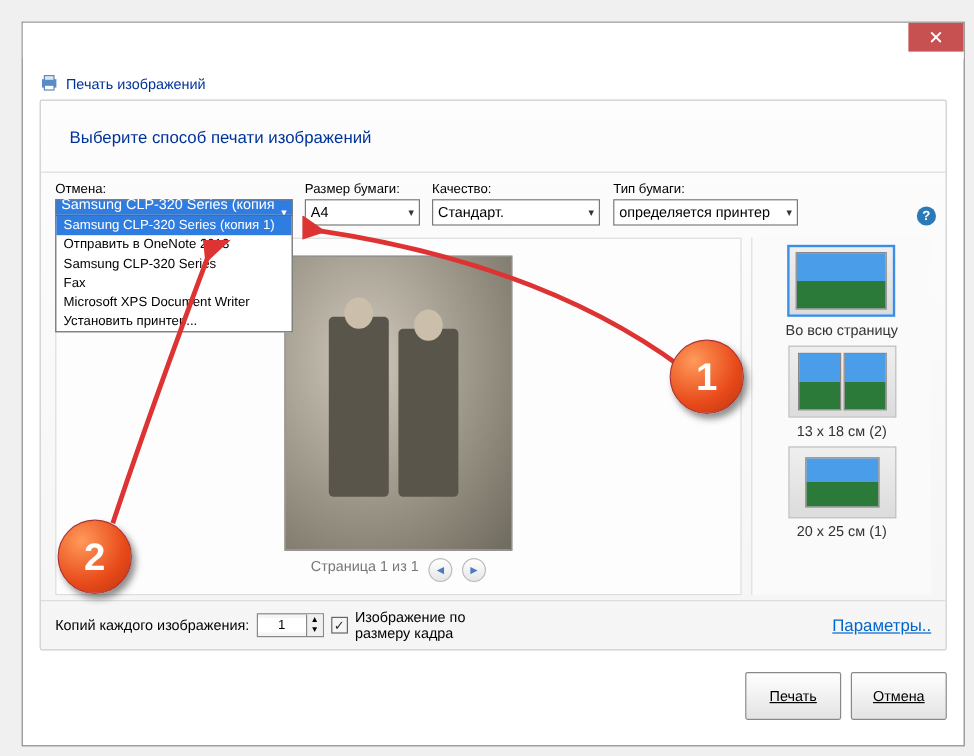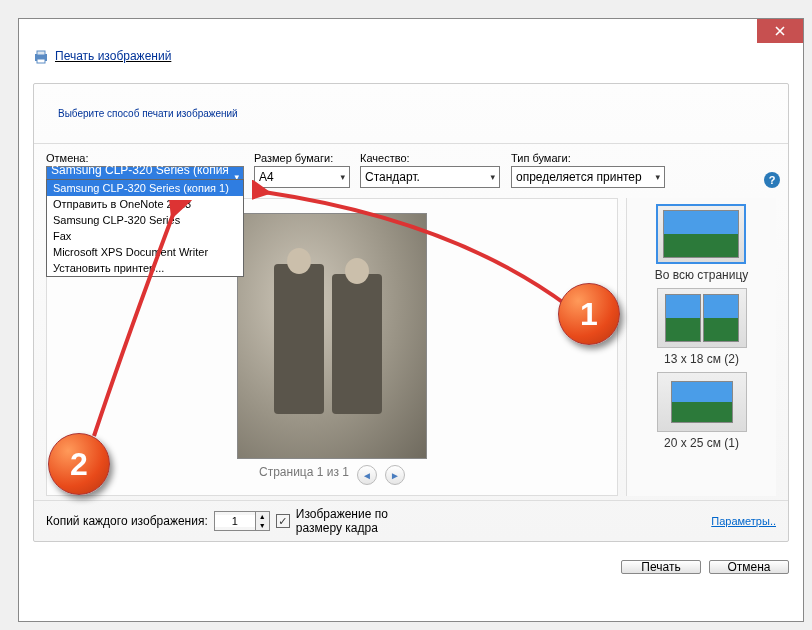--- a/index.html
+++ b/index.html
@@ -4,27 +4,27 @@
 <style>
 * { box-sizing: border-box; margin: 0; padding: 0; font-family: "Segoe UI", Tahoma, sans-serif; font-size: 12px; }
 body { background: #f0f0f0; width: 812px; height: 630px; position: relative; }
 
 .outer-frame { position: absolute; top: 18px; left: 18px; right: 8px; bottom: 8px; background: #fff; border: 1px solid #888; }
 
 .titlebar { height: 30px; background: #fff; display: flex; align-items: center; justify-content: flex-end; }
 .close-btn { width: 46px; height: 24px; background: #c75050; color: #fff; display: flex; align-items: center; justify-content: center; font-size: 14px; font-family: Arial; margin-right: 0; margin-top: -6px; }
 .close-btn svg { width: 10px; height: 10px; }
 
-.header-row { padding: 0 14px; display: flex; align-items: flex-start; gap: 6px; height: 28px; text-decoration: underline; }
+.header-row { padding: 0 14px; display: flex; align-items: flex-end; gap: 6px; height: 28px; }
 .header-row .printer-icon { width: 16px; height: 16px; }
 .header-title { color: #003399; font-size: 12px; }
 
 .main-panel { margin: 6px 14px 10px 14px; border: 1px solid #ccc; border-radius: 2px; background: linear-gradient(#fdfdfd,#f5f5f5); position: relative; }
 
-.instruction-bar { height: 60px; display: flex; align-items: center; padding-left: 24px; color: #003399; font-size: 10px; border-bottom: 1px solid #ddd; }
+.instruction-bar { height: 60px; display: flex; align-items: center; padding-left: 24px; color: #003399; font-size: 14px; border-bottom: 1px solid #ddd; }
 
 .controls-row { display: flex; align-items: flex-start; padding: 8px 12px 4px 12px; gap: 10px; position: relative; }
 .ctrl-group { display: flex; flex-direction: column; gap: 2px; }
 .ctrl-label { font-size: 11px; color: #000; }
 .combo { height: 22px; border: 1px solid #7a7a7a; background: #fff; display: flex; align-items: center; justify-content: space-between; padding: 0 4px; font-size: 11px; }
 .combo.highlight { background: #2f7de1; color: #fff; }
 .combo .arrow { font-size: 9px; color: #333; }
 .combo.highlight .arrow { color: #fff; }
 
 .help-icon { position: absolute; right: 8px; top: 28px; width: 16px; height: 16px; border-radius: 50%; background: #2a7ab9; color: #fff; display: flex; align-items: center; justify-content: center; font-size: 11px; font-weight: bold; }
@@ -56,24 +56,24 @@
 .mini.half { width: 36px; height: 48px; }
 .mini.q { width: 62px; height: 42px; }
 
 .footer-row { display:flex; align-items:center; padding: 6px 12px; border-top: 1px solid #ddd; gap:6px; }
 .footer-row .spacer { flex:1; }
 .spinner { display:flex; align-items:center; border:1px solid #888; height:20px; }
 .spinner input { width:40px; border:none; text-align:center; font-size:11px; outline:none; }
 .spinner .spins { display:flex; flex-direction:column; }
 .spinner .spins span { width:14px; height:9px; border-left:1px solid #888; display:flex; align-items:center; justify-content:center; font-size:7px; background:#f0f0f0; }
 .checkbox { width:14px; height:14px; border:1px solid #666; display:flex; align-items:center; justify-content:center; font-size:11px; color:#333; }
-.link { color:#0066cc; text-decoration:underline; font-size:11px; }
+.link { color:#0066cc; text-decoration:underline; font-size:14px; }
 
 .button-row { display:flex; justify-content:flex-end; gap:8px; padding: 8px 14px 12px 14px; }
-.win-btn { min-width:80px; height:14px; border:1px solid #888; background:linear-gradient(#fff,#e3e3e3); font-size:12px; display:flex; align-items:center; justify-content:center; border-radius:2px; }
+.win-btn { min-width:80px; height:40px; border:1px solid #888; background:linear-gradient(#fff,#e3e3e3); font-size:12px; display:flex; align-items:center; justify-content:center; border-radius:2px;text-decoration:underline; }
 
 
 .badge { position:absolute; width:62px; height:62px; border-radius:50%; background: radial-gradient(circle at 32% 28%, #ff9a5a, #e84a1a 60%, #b83410); color:#fff; display:flex; align-items:center; justify-content:center; font-size:32px; font-weight:bold; box-shadow: 3px 4px 6px rgba(0,0,0,0.45); border:1px solid #a33; z-index:20; }
 .arrow-svg { position:absolute; z-index:15; pointer-events:none; }
 </style>
 </head>
 <body>
 
 <div class="outer-frame">
 

